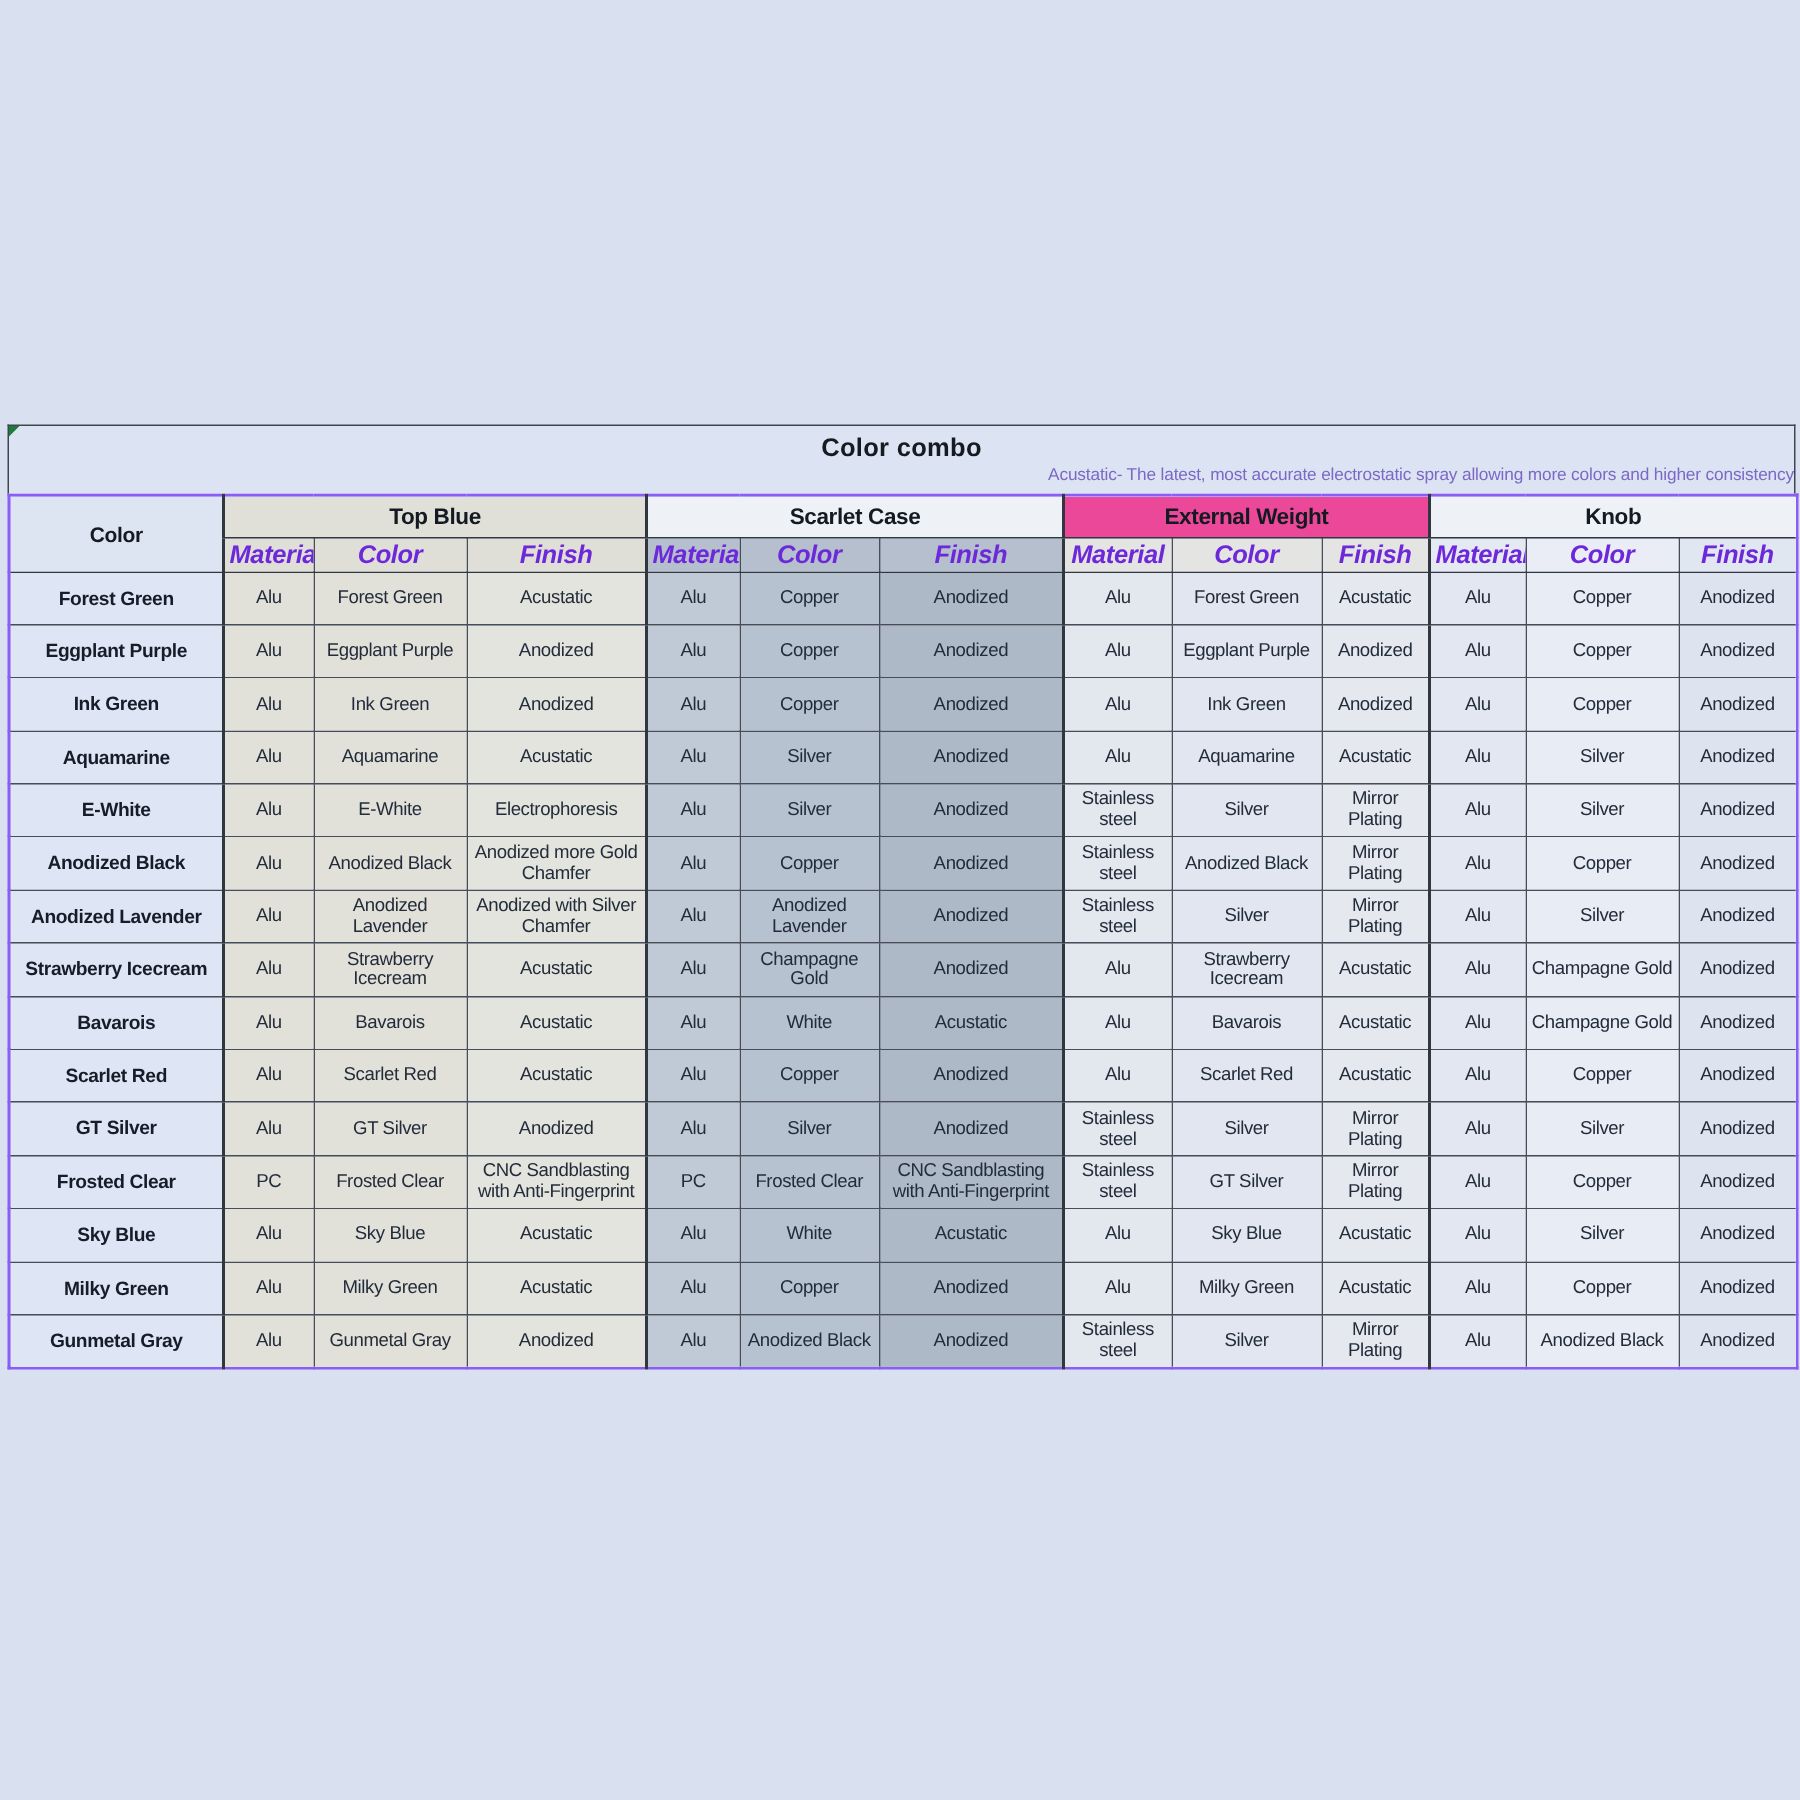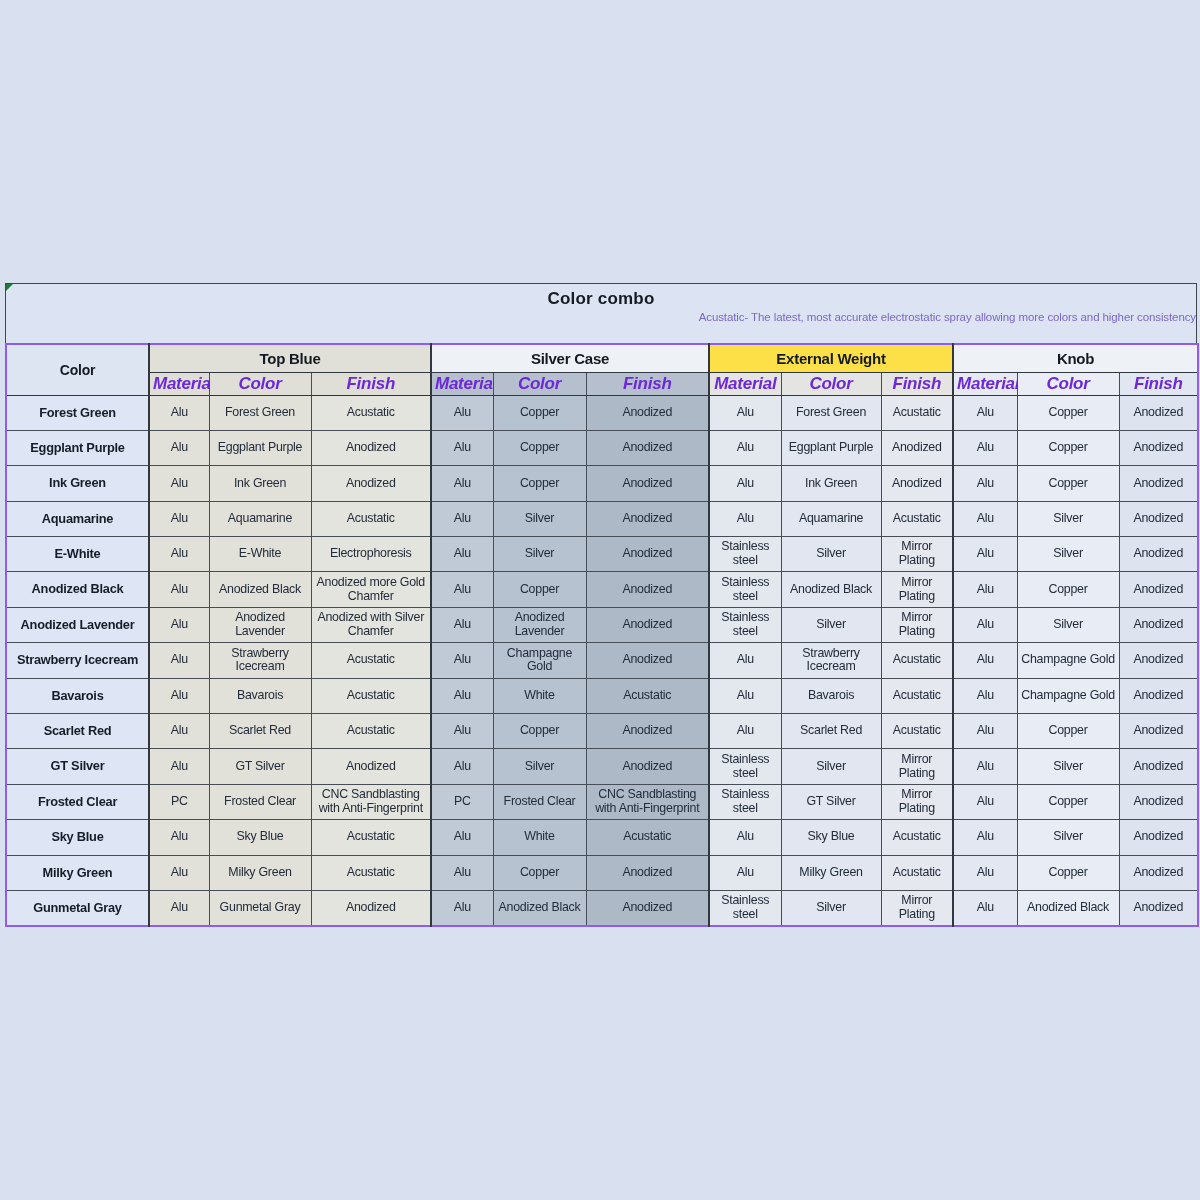--- a/index.html
+++ b/index.html
@@ -13,21 +13,21 @@
   }
   .sheet {
     position: absolute;
     left: 5px;
     top: 283px;
     width: 1192px;
   }
   .title-band {
     position: relative;
     box-sizing: border-box;
-    height: 60px;
+    height: 46px;
     background: #dce3f2;
     border: 1px solid #3f464e;
     border-bottom: none;
     text-align: center;
     padding-top: 6px;
   }
   .title {
     font-size: 17px;
     font-weight: bold;
     color: #161b22;
@@ -62,21 +62,21 @@
   tr.data-row { height: 35.4px; }
   th.group-head { font-size: 15px; font-weight: bold; color: #141a22; }
   th.sub-head { font-size: 17px; font-weight: bold; color: #6d28d9; font-style: italic; }
   th.corner { font-size: 14px; font-weight: bold; color: #141a22; background: #dde4f2; }
   td { font-size: 12.4px; line-height: 1.12; }
   td.col-name { font-weight: bold; font-size: 12.8px; color: #161d28; background: #dee5f4; }
 
   
   .hd-tc { background: #e0e0d9; }
   .hd-bc { background: #eef1f5; }
-  .hd-ew { background: #fde047; }
+  .hd-ew { background: #ec4899; }
   .hd-kn { background: #eef1f5; }
   
   .sub-tc { background: #dfdfd8; }
   .sub-bc { background: #b5bfcd; }
   .sub-ew { background: #e4e5e2; }
   .sub-kn-m { background: #e5e9f2; }
   .sub-kn-c { background: #eaedf5; }
   .sub-kn-f { background: #e1e7f1; }
   
   .tc-m, .tc-c { background: #e1e1da; }
@@ -130,21 +130,21 @@
           <col style="width:100px">
           <col style="width:72px">
         <col style="width:64px">
           <col style="width:102px">
           <col style="width:79px">
       </colgroup>
       <thead>
         <tr class="group-row">
           <th class="corner" rowspan="2">Color</th>
           <th class="group-head hd-tc group-start" colspan="3">Top Blue</th>
-          <th class="group-head hd-bc group-start" colspan="3">Silver Case</th>
+          <th class="group-head hd-bc group-start" colspan="3">Scarlet Case</th>
           <th class="group-head hd-ew group-start" colspan="3">External Weight</th>
           <th class="group-head hd-kn group-start" colspan="3">Knob</th>
         </tr>
         <tr class="subhead-row">
           <th class="sub-head sub-tc group-start">Material</th>
           <th class="sub-head sub-tc">Color</th>
           <th class="sub-head sub-tc">Finish</th>
           <th class="sub-head sub-bc group-start">Material</th>
           <th class="sub-head sub-bc">Color</th>
           <th class="sub-head sub-bc">Finish</th>

